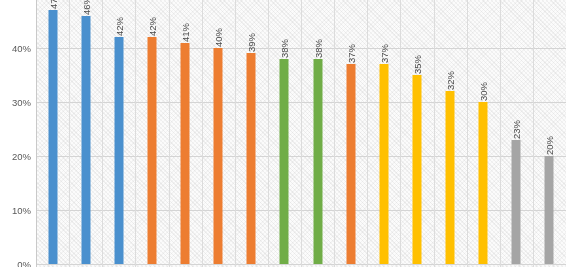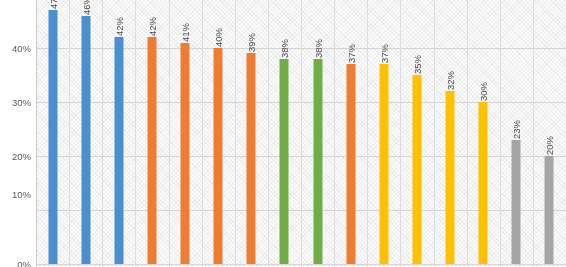--- a/index.html
+++ b/index.html
@@ -73,21 +73,21 @@
 </style>
 </head>
 <body>
 
 <div id="chart-root">
 
   <div id="y-axis">
       <div class="tick" style="top: 48px;">40%</div>
       <div class="tick" style="top: 102px;">30%</div>
       <div class="tick" style="top: 156px;">20%</div>
-      <div class="tick" style="top: 194px;">10%</div>
+      <div class="tick" style="top: 210px;">10%</div>
       <div class="tick" style="top: 264px;">0%</div>
     </div>
 
   <div id="plot-area">
     <div id="grid-lines">
         <div class="hgrid" style="top: 48px;"></div>
         <div class="hgrid" style="top: 102px;"></div>
         <div class="hgrid" style="top: 156px;"></div>
         <div class="hgrid" style="top: 210px;"></div>
         <div class="hgrid" style="top: 264px;"></div>

